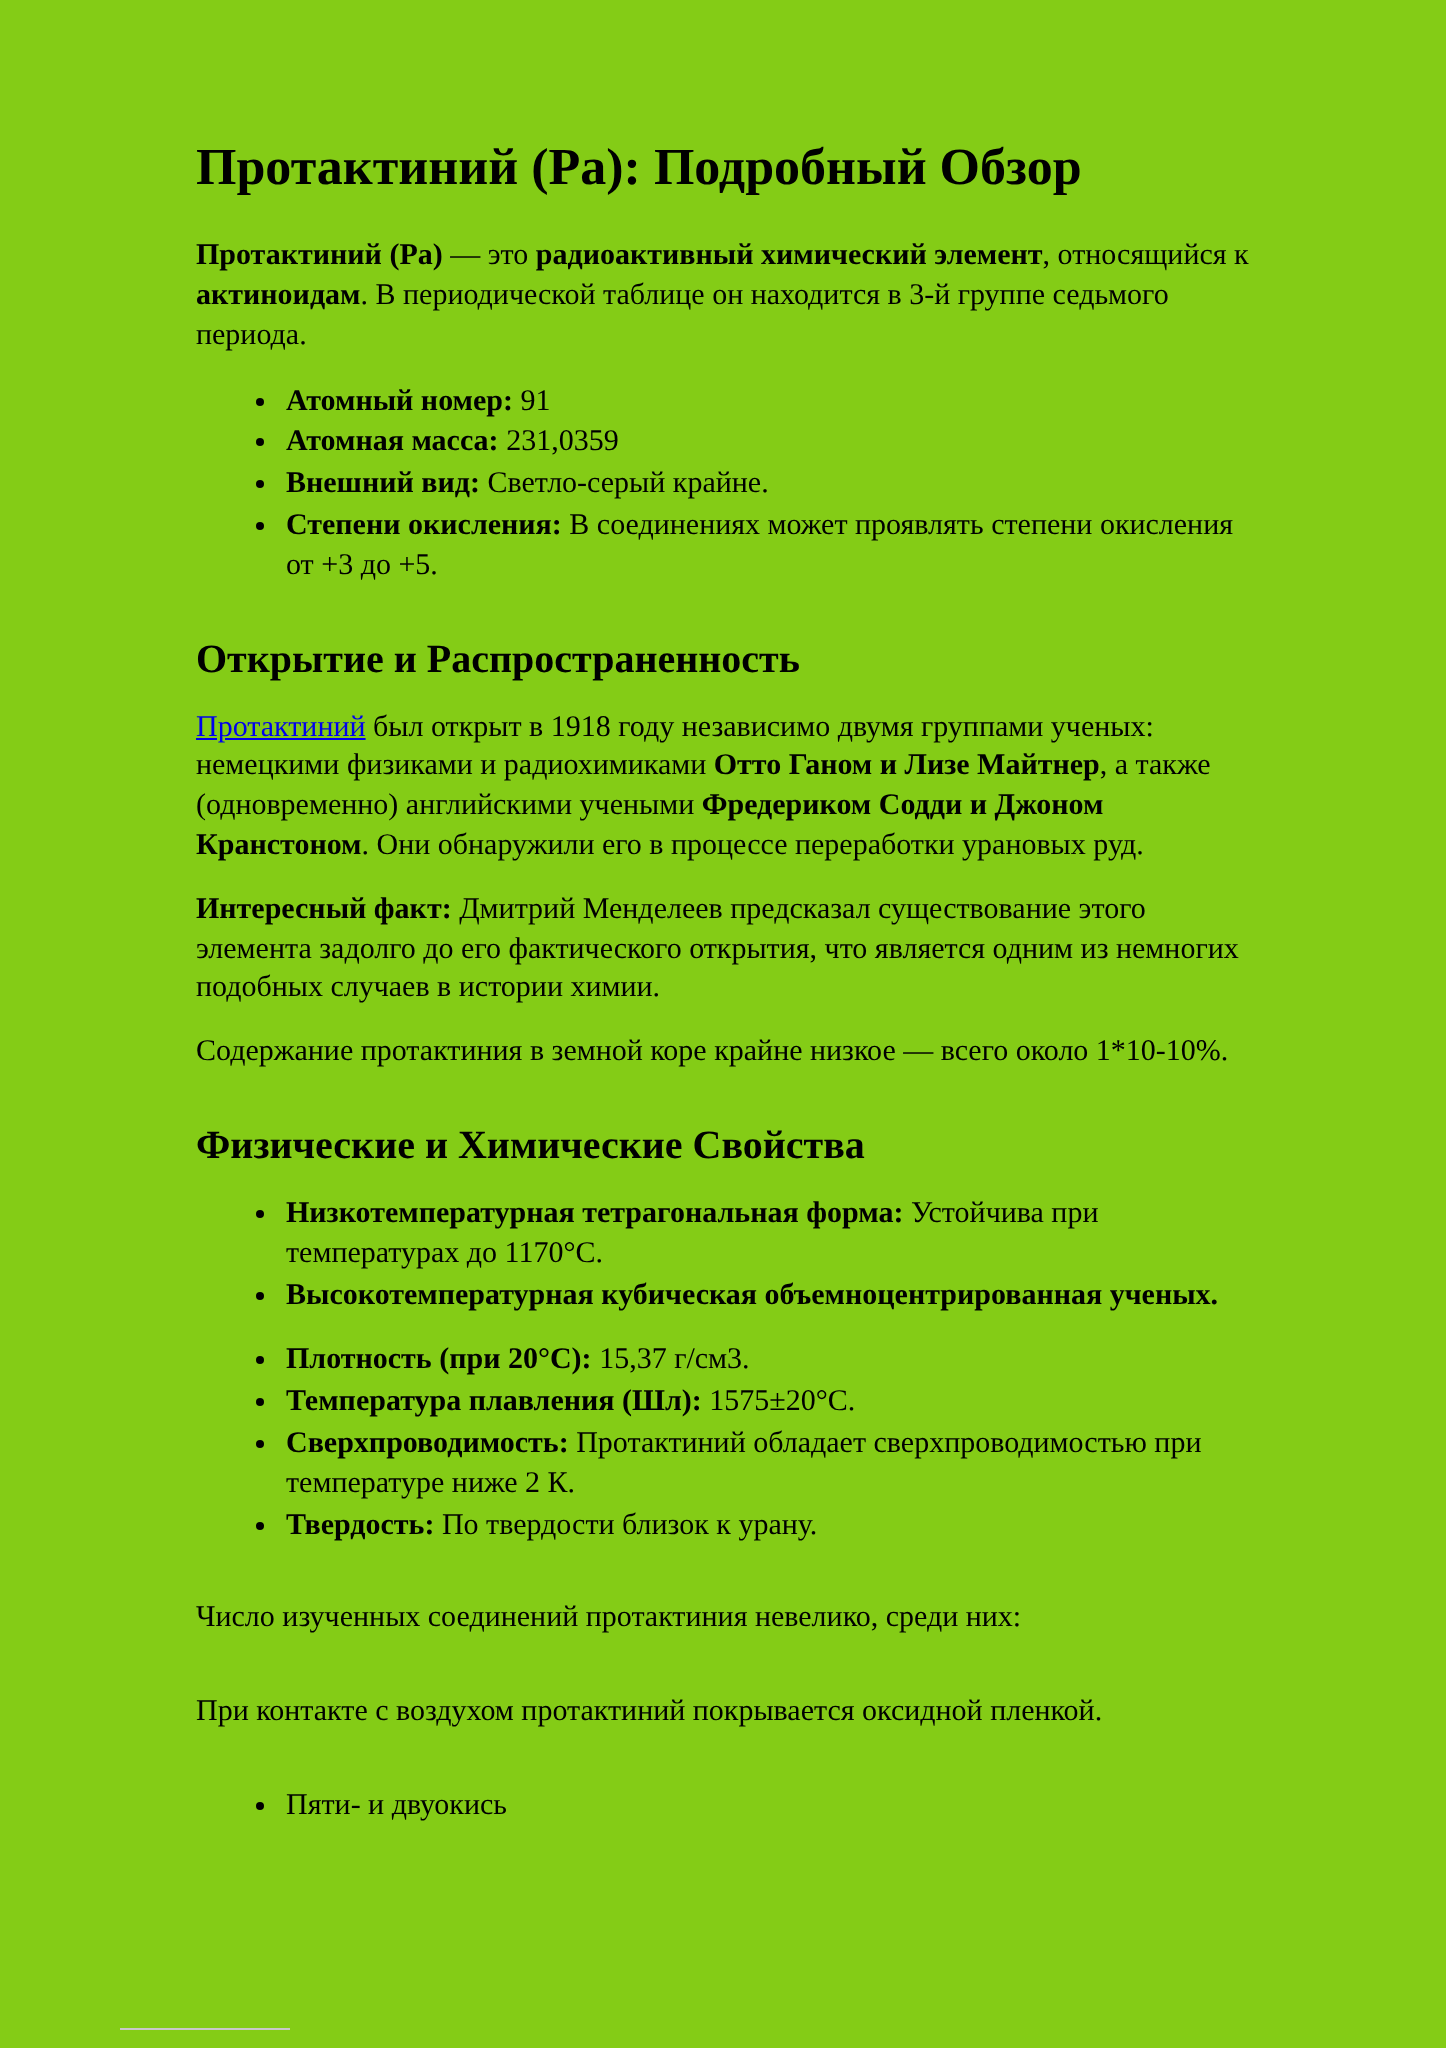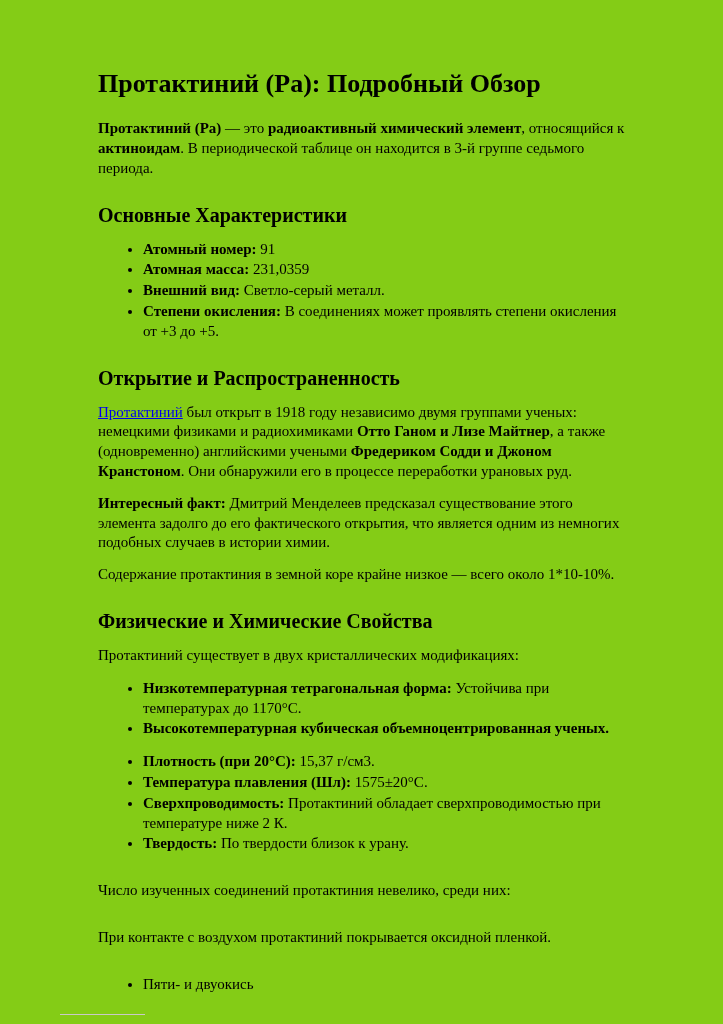--- a/index.html
+++ b/index.html
@@ -55,40 +55,38 @@
 </head>
 <body>
 
 <div class="page">
   <div class="content">
 
     <h1>Протактиний (Pa): Подробный Обзор</h1>
 
     <p><strong>Протактиний (Pa)</strong><span> — это </span><strong>радиоактивный химический элемент</strong><span>, относящийся к </span><strong>актиноидам</strong><span>. В периодической таблице он находится в 3-й группе седьмого периода.</span></p>
 
-    <h2>Основные Характеристики</h2>
 
     <ul>
       <li><strong>Атомный номер:</strong><span> 91</span></li>
       <li><strong>Атомная масса:</strong><span> 231,0359</span></li>
-      <li><strong>Внешний вид:</strong><span> Светло-серый металл.</span></li>
+      <li><strong>Внешний вид:</strong><span> Светло-серый крайне.</span></li>
       <li><strong>Степени окисления:</strong><span> В соединениях может проявлять степени окисления от +3 до +5.</span></li>
     </ul>
 
     <h2>Открытие и Распространенность</h2>
 
     <p><a class="doc-link" href="#">Протактиний</a><span> был открыт в 1918 году независимо двумя группами ученых: немецкими физиками и радиохимиками </span><strong>Отто Ганом и Лизе Майтнер</strong><span>, а также (одновременно) английскими учеными </span><strong>Фредериком Содди и Джоном Кранстоном</strong><span>. Они обнаружили его в процессе переработки урановых руд.</span></p>
 
     <p><strong>Интересный факт:</strong><span> Дмитрий Менделеев предсказал существование этого элемента задолго до его фактического открытия, что является одним из немногих подобных случаев в истории химии.</span></p>
 
     <p>Содержание протактиния в земной коре крайне низкое — всего около 1*10-10%.</p>
 
     <h2>Физические и Химические Свойства</h2>
 
-    <p>Протактиний существует в двух кристаллических модификациях:</p>
 
     <ul>
       <li><strong>Низкотемпературная тетрагональная форма:</strong><span> Устойчива при температурах до 1170°C.</span></li>
       <li><strong>Высокотемпературная кубическая объемноцентрированная ученых.</strong><span></span></li>
     </ul>
 
 
     <ul>
       <li><strong>Плотность (при 20°C):</strong><span> 15,37 г/см3.</span></li>
       <li><strong>Температура плавления (Шл):</strong><span> 1575±20°C.</span></li>

